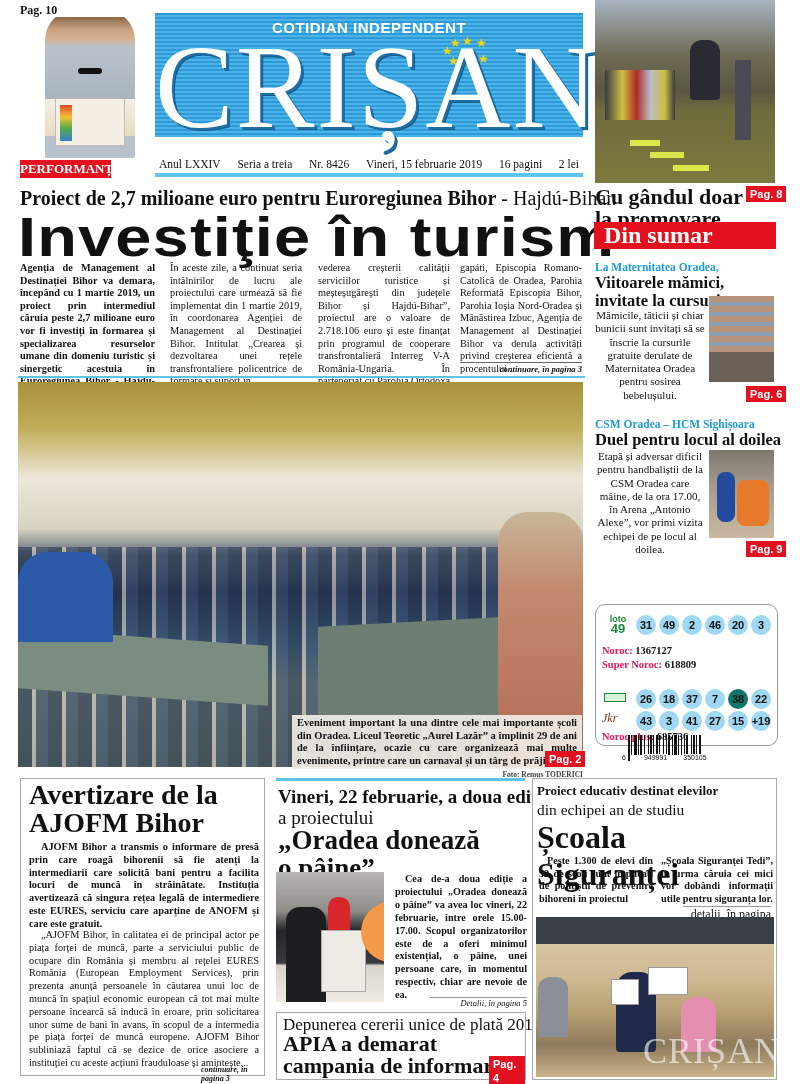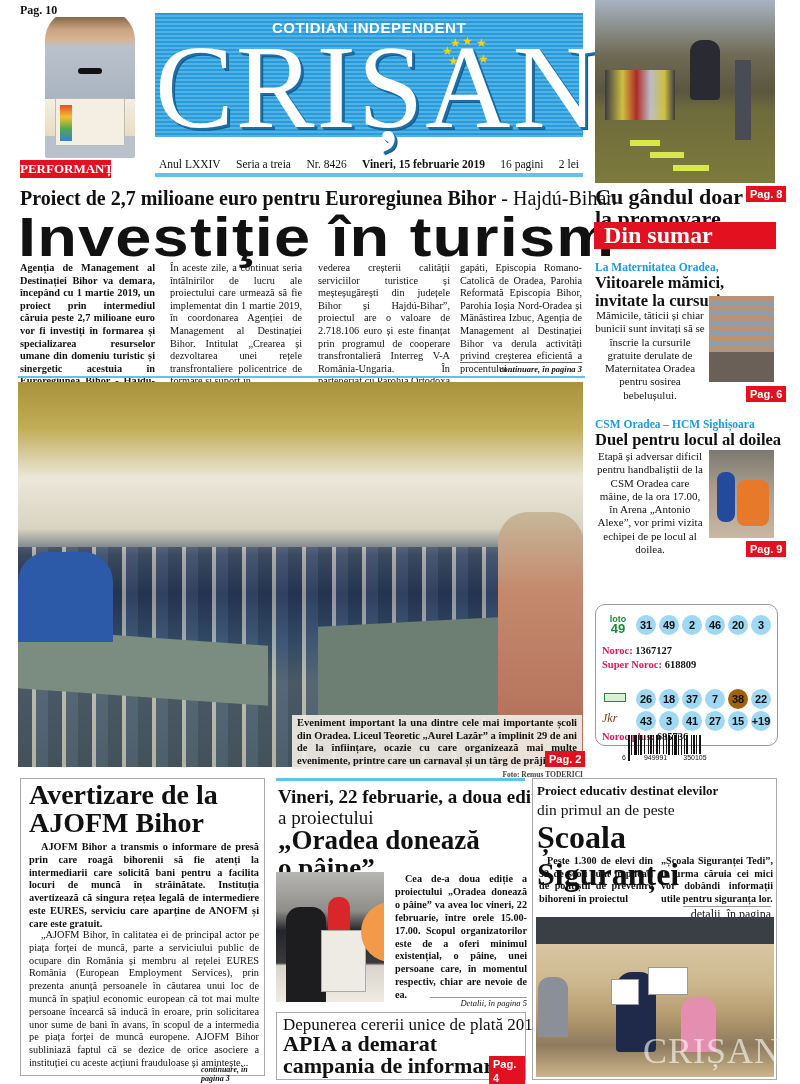--- a/index.html
+++ b/index.html
@@ -121,21 +121,21 @@
     <span class="star" style="left:8px;top:20px;">★</span>
     <span class="star" style="left:24px;top:22px;">★</span>
     <span class="star" style="left:38px;top:18px;">★</span>
   </div>
   <div class="abs" id="mast-title">CRIȘANA</div>
 </div>
 <div class="abs serif" id="meta-bar">
   <span>Anul LXXIV</span>
   <span>Seria a treia</span>
   <span>Nr. 8426</span>
-  <span style="font-weight:bold;">Vineri, 15 februarie 2019</span>
+  <span style="font-weight:normal;">Vineri, 15 februarie 2019</span>
   <span>16 pagini</span>
   <span>2 lei</span>
 </div>
 <div class="abs" id="meta-line"></div>
 
 <div class="photo" id="sport-photo">
   <div class="abs" style="left:95px;top:40px;width:30px;height:60px;background:#2a2a33;border-radius:12px 12px 4px 4px;"></div>
   <div class="abs" style="left:140px;top:60px;width:16px;height:80px;background:#4a4c55;"></div>
   <div class="abs" style="left:10px;top:70px;width:70px;height:50px;background:linear-gradient(90deg,#334 0,#e0d040 25%,#b22 45%,#ccd 65%,#e0d040 85%,#334 100%);opacity:.85;"></div>
   <div class="cone" style="left:35px;top:140px;width:30px;height:6px;"></div>
@@ -197,21 +197,21 @@
       <div class="ball" style="left: 155px; top: 10px; background: rgb(158, 216, 243);">3</div>
     </div>
   <div class="lotto-lbl" style="top:40px;"><span class="k">Noroc:</span> <span>1367127</span></div>
   <div class="lotto-lbl" style="top:54px;"><span class="k">Super Noroc:</span> <span>618809</span></div>
   <div class="abs" style="left:8px;top:88px;width:22px;height:9px;border:1px solid #1b8a3a;background:#d9f0d9;"></div>
   <div id="balls-1">
       <div class="ball" style="left: 40px; top: 84px; background: rgb(158, 216, 243);">26</div>
       <div class="ball" style="left: 63px; top: 84px; background: rgb(158, 216, 243);">18</div>
       <div class="ball" style="left: 86px; top: 84px; background: rgb(158, 216, 243);">37</div>
       <div class="ball" style="left: 109px; top: 84px; background: rgb(158, 216, 243);">7</div>
-      <div class="ball" style="left: 132px; top: 84px; background: #a16207;">38</div>
+      <div class="ball" style="left: 132px; top: 84px; background: #0f766e;">38</div>
       <div class="ball" style="left: 155px; top: 84px; background: rgb(158, 216, 243);">22</div>
     </div>
   <div class="abs" style="left:6px;top:106px;font-family:'Liberation Serif',serif;font-style:italic;font-size:12px;color:#7a3a1a;">Jkr</div>
   <div id="balls-2">
       <div class="ball" style="left: 40px; top: 106px; background: rgb(158, 216, 243);">43</div>
       <div class="ball" style="left: 63px; top: 106px; background: rgb(158, 216, 243);">3</div>
       <div class="ball" style="left: 86px; top: 106px; background: rgb(158, 216, 243);">41</div>
       <div class="ball" style="left: 109px; top: 106px; background: rgb(158, 216, 243);">27</div>
       <div class="ball" style="left: 132px; top: 106px; background: rgb(158, 216, 243);">15</div>
       <div class="ball" style="left: 155px; top: 106px; background: rgb(158, 216, 243);">+19</div>
@@ -276,21 +276,21 @@
 <div class="box serif" id="apia">
   <div class="abs" id="apia-k">
     <span>Depunerea cererii unice</span><span style="font-weight:normal;"> de plată 2019:</span>
   </div>
   <div class="abs" id="apia-title" style="width:240px;">APIA a demarat campania de informare</div>
   <div class="abs pag" id="apia-pag">Pag. 4</div>
 </div>
 
 <div class="box serif" id="scoala">
   <div class="abs" id="scoala-k1">Proiect educativ destinat elevilor</div>
-  <div class="abs" id="scoala-k2">din primul an de peste</div>
+  <div class="abs" id="scoala-k2">din echipei an de studiu</div>
   <div class="abs" id="scoala-title">Școala Siguranței</div>
   <div class="abs just" id="scoala-c1">Peste 1.300 de elevi din 52 de școli sunt implicați de polițiștii de prevenire bihoreni în proiectul</div>
   <div class="abs just" id="scoala-c2">„Școala Siguranței Tedi”, în urma căruia cei mici vor dobândi informații utile pentru siguranța lor.</div>
   <div class="abs" id="scoala-det">detalii, în pagina 2</div>
   <div class="photo" id="scoala-photo">
     <div class="abs" style="left:80px;top:55px;width:40px;height:80px;background:#1f2a4a;border-radius:16px 16px 4px 4px;"></div>
     <div class="abs" style="left:75px;top:62px;width:28px;height:26px;background:#fff;border:1px solid #999;"></div>
     <div class="abs" style="left:112px;top:50px;width:40px;height:28px;background:#fff;border:1px solid #999;"></div>
     <div class="abs" style="left:145px;top:80px;width:35px;height:55px;background:#e58fb0;border-radius:14px 14px 0 0;"></div>
     <div class="abs" style="left:2px;top:60px;width:30px;height:60px;background:#8a8f98;border-radius:12px 12px 0 0;"></div>

